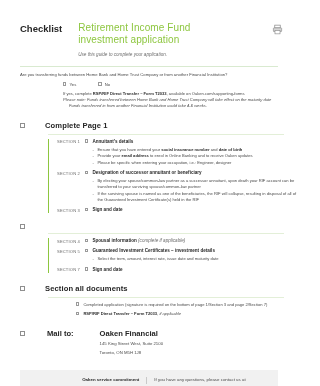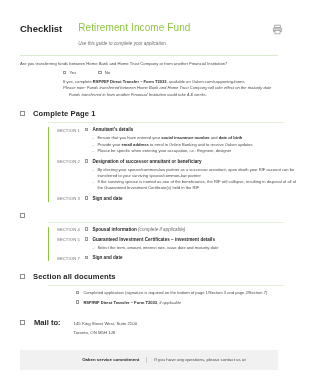--- a/index.html
+++ b/index.html
@@ -22,21 +22,21 @@
   .yn{display:flex;align-items:center;gap:3px;font-size:4.2px;color:#4a4a4a;}
   .box{width:3.4px;height:3.4px;border:0.6px solid #9a9a9a;display:inline-block;box-sizing:border-box;background:#fff;}
   .intro-notes{margin:4px 0 0 43px;}
   .note{font-size:4.1px;color:#4a4a4a;line-height:6.4px;}
   .note b{font-weight:bold;color:#2e2e2e;}
   .note i{font-style:italic;}
   .note-ind{margin-left:6px;}
 
   
   .block{margin-top:11px;padding-left:20px;}
-  .block-head{display:flex;align-items:center;gap:8px;}
+  .block-head{display:flex;align-items:center;gap:20px;}
   .box-lg{width:5px;height:5px;border:0.7px solid #8f8f8f;box-sizing:border-box;background:#fff;flex:none;}
   .block-title{font-size:7.6px;font-weight:bold;color:#262626;letter-spacing:.1px;}
   .block-line{height:1px;background:#e3efd8;margin:4px 14px 0 28px;}
 
   .sections{margin-top:4px;margin-left:28px;border-left:1.6px solid #8DC63F;padding-left:8px;}
   .sec{display:flex;margin-bottom:4px;}
   .sec-label{font-size:4.1px;color:#6a6a6a;width:28px;flex:none;letter-spacing:.15px;padding-top:.5px;}
   .sec-box{width:3.4px;height:3.4px;border:0.6px solid #9a9a9a;box-sizing:border-box;background:#fff;flex:none;margin-right:4px;margin-top:.4px;}
   .sec-body{flex:1;}
   .sec-title{font-size:4.6px;font-weight:bold;color:#2b2b2b;line-height:6px;}
@@ -46,21 +46,21 @@
   .dash{width:5px;flex:none;color:#8a8a8a;}
   .bullet b{font-weight:bold;color:#2b2b2b;}
 
   .plainlist{margin-top:4px;margin-left:56px;}
   .plainitem{display:flex;margin-bottom:3.5px;}
   .plaintext{font-size:4.1px;color:#4a4a4a;line-height:6px;}
   .plaintext b{font-weight:bold;color:#2b2b2b;}
   .plaintext i{font-style:italic;}
 
   
-  .mail{margin-top:12px;padding-left:20px;display:flex;gap:9px;}
+  .mail{margin-top:12px;padding-left:20px;display:flex;gap:22px;}
   .mail-label{font-size:7.6px;font-weight:bold;color:#262626;}
   .mail-body{margin-left:4px;}
   .mail-name{font-size:7.6px;font-weight:bold;color:#262626;line-height:9px;}
   .mail-addr{font-size:4.3px;color:#4a4a4a;line-height:7px;margin-top:2px;}
 
   
   .foot{margin:14px 20px 0 20px;background:#f1f1f1;display:flex;padding:7px 8px;}
   .foot-l{width:46%;text-align:right;padding-right:7px;border-right:0.7px solid #c9c9c9;}
   .foot-r{flex:1;padding-left:7px;}
   .foot-t{font-size:4.4px;color:#4a4a4a;line-height:6.6px;}
@@ -68,20 +68,21 @@
 </style>
 </head>
 <body>
 
 <div class="page">
 
   <div class="header">
     <div class="h-checklist">Checklist</div>
     <div class="h-titles">
       <div class="h-title">Retirement Income Fund</div>
+      <div class="h-title">investment application</div>
       <div class="h-sub">Use this guide to complete your application.</div>
     </div>
     <div class="print-btn">
       <svg width="11" height="11" viewBox="0 0 24 24">
         <rect x="6" y="2.5" width="12" height="6" fill="none" stroke="#8a8a8a" stroke-width="1.6"></rect>
         <rect x="3" y="8.5" width="18" height="8" rx="1.2" fill="#d6d6d6" stroke="#8a8a8a" stroke-width="1.4"></rect>
         <rect x="6.5" y="14" width="11" height="7.5" fill="#fff" stroke="#8a8a8a" stroke-width="1.4"></rect>
       </svg>
     </div>
   </div>
@@ -226,20 +227,21 @@
         <span class="sec-box"></span>
         <span class="plaintext"><b>RSP/RIF Direct Transfer – Form T2033</b><i>, if applicable</i></span>
       </div>
     </div>
   </div>
 
   <div class="mail">
     <span class="box-lg" style="margin-top:2px;"></span>
     <span class="mail-label">Mail to:</span>
     <div class="mail-body">
+      <div class="mail-name">Oaken Financial</div>
       <div class="mail-addr">145 King Street West, Suite 2100</div>
       <div class="mail-addr">Toronto, ON  M5H 1J8</div>
     </div>
   </div>
 
   <div class="foot">
     <div class="foot-l">
       <div class="foot-t"><b>Oaken service commitment</b></div>
 
     </div>

